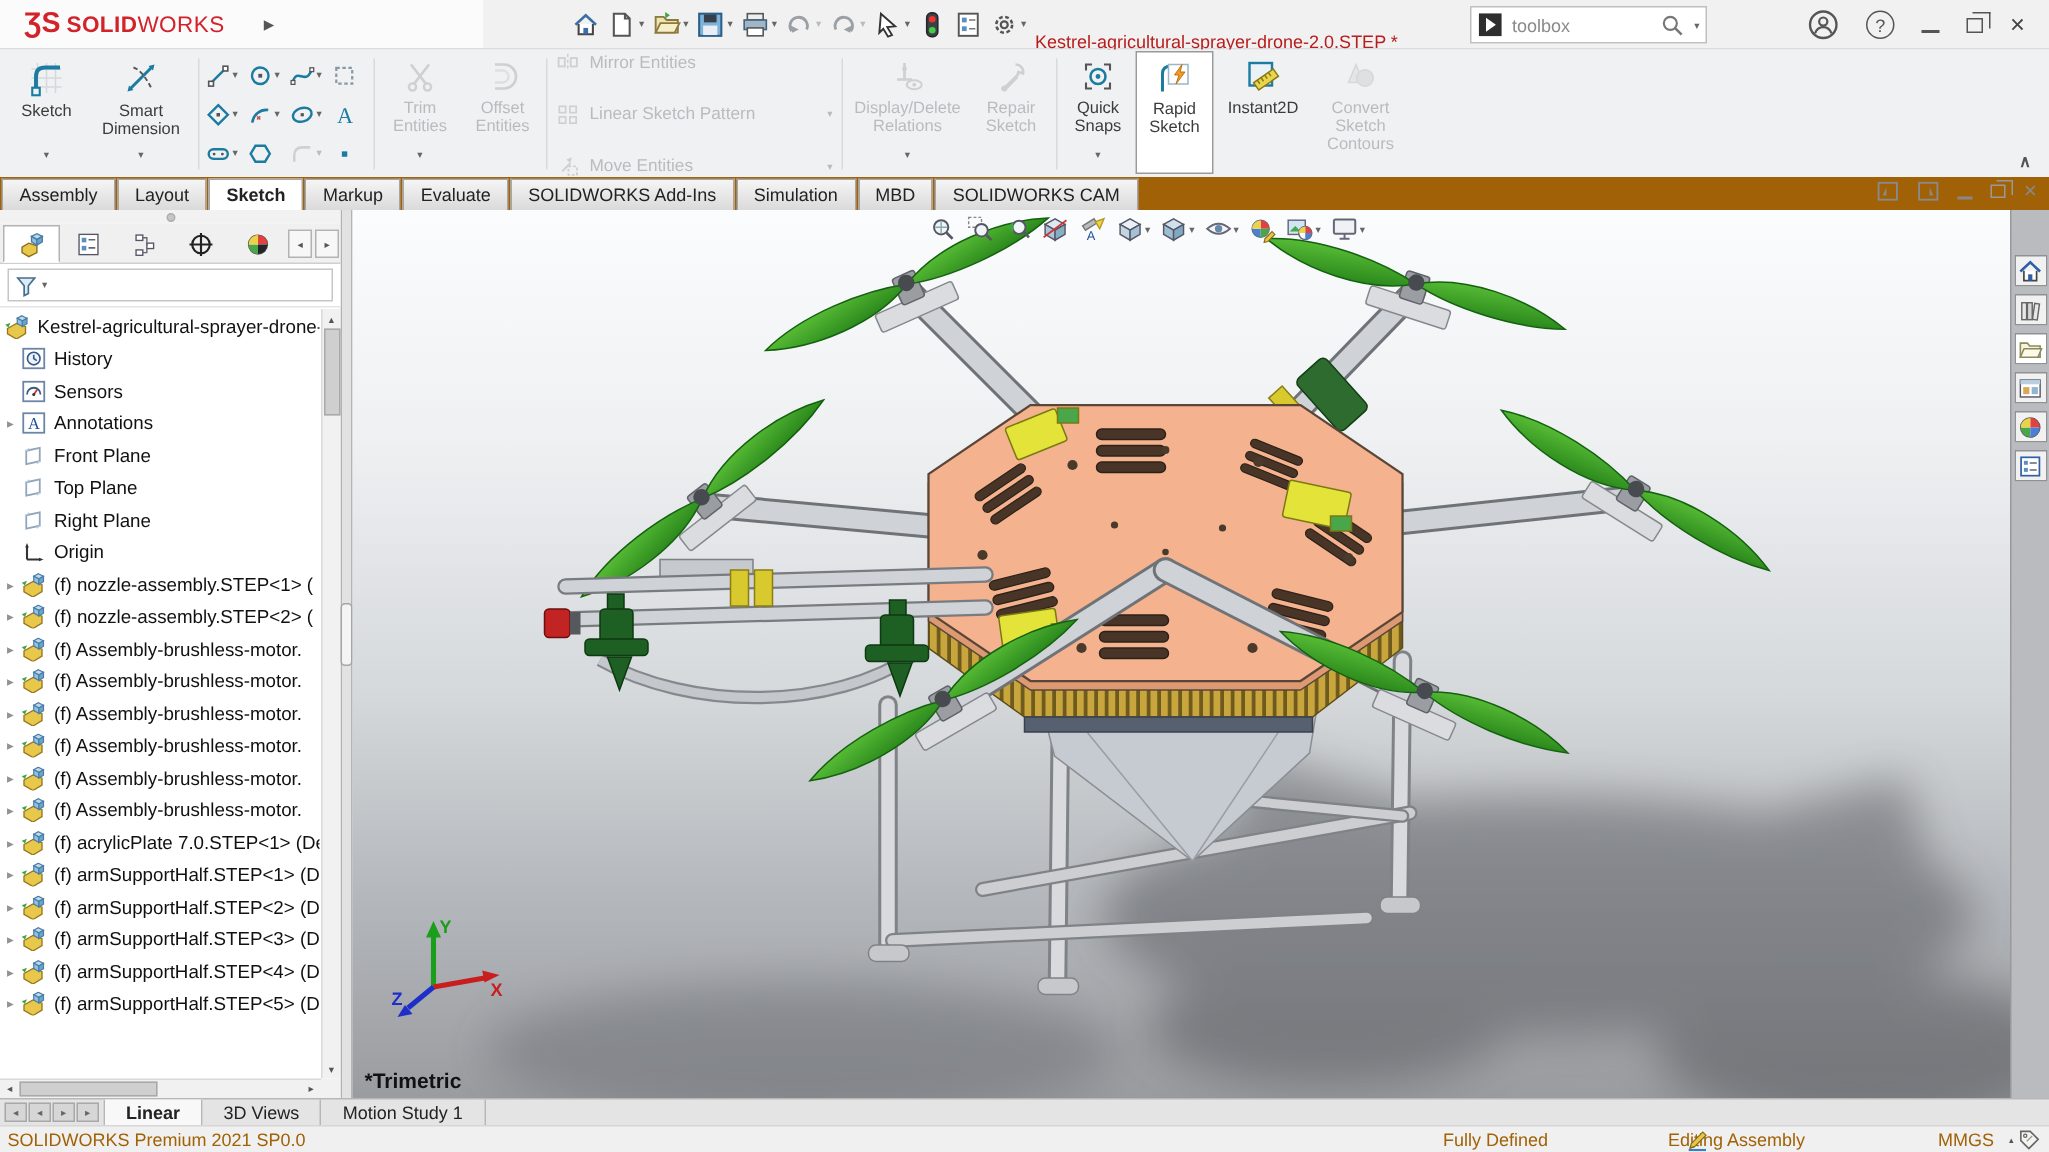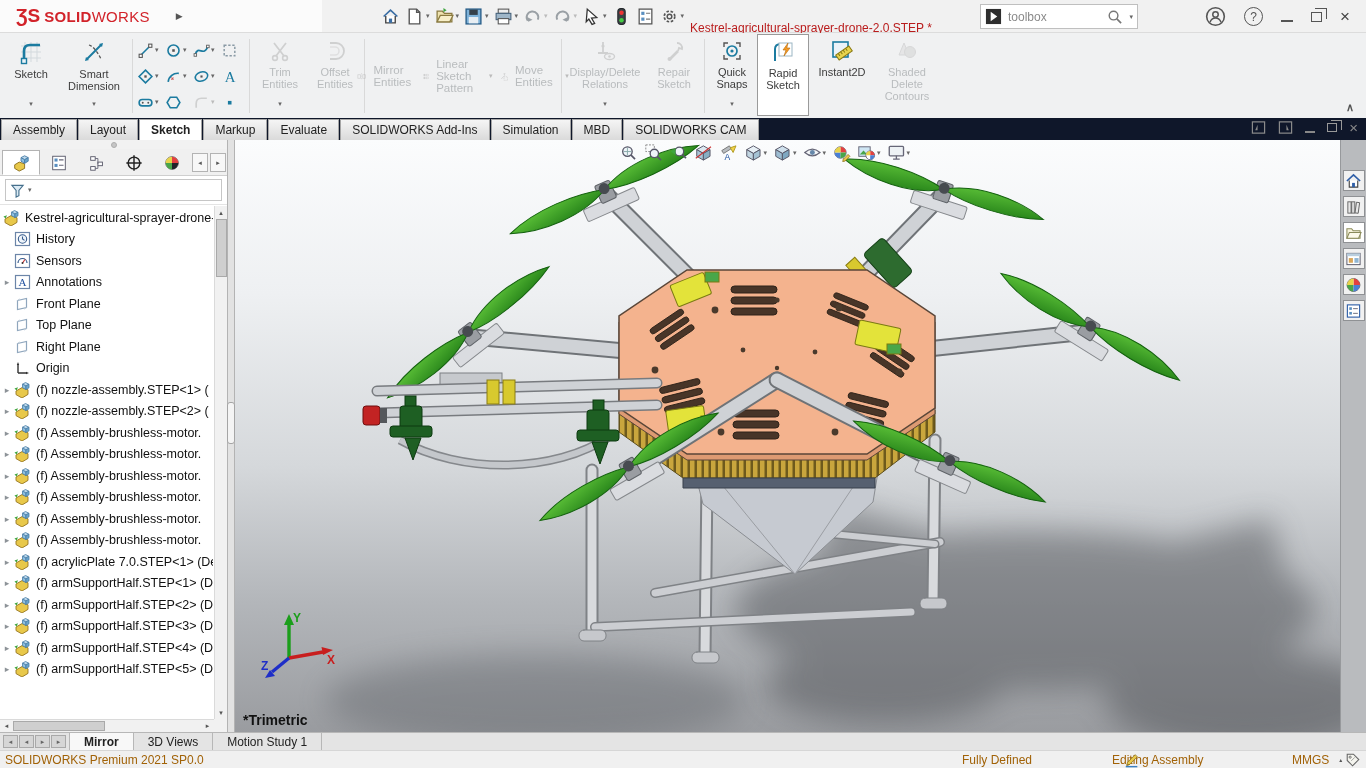--- a/index.html
+++ b/index.html
@@ -42,28 +42,28 @@
 .ribbon{height:85px;background:#f0f1f2;display:flex;align-items:stretch;padding:1px 4px 0 4px;position:relative}
 .rsep{width:1px;background:#d9d9d9;margin:5px 2px}
 .colbtn{display:flex;flex-direction:column;align-items:center;justify-content:flex-start;padding-top:5px;text-align:center;font-size:11px;line-height:12px;color:#3c3c3c;position:relative;height:82px}
 .colbtn .lab{margin-top:3px;white-space:pre-line}
 .colbtn .bcar{position:absolute;bottom:6px;font-size:7px;color:#666}
 .dis{color:#b9bcbe!important}
 .dis svg{opacity:.4;filter:grayscale(1)}
 .grid{display:grid;grid-template-columns:repeat(4,28px);grid-auto-rows:26px;align-items:center;justify-items:start;padding-top:3px}
 .gc{display:flex;align-items:center;gap:1px;padding-left:2px}
 .gc svg{width:17px;height:17px}
-.listgrp{display:flex;flex-direction:row;justify-content:center;gap:6px;padding:0 4px;width:192px}
+.listgrp{display:flex;flex-direction:column;justify-content:space-between;gap:6px;padding:0 4px;width:192px}
 .listbtn{display:flex;align-items:center;gap:7px;font-size:11.5px}
 .listbtn svg{width:15px;height:15px}
 .listbtn .lcar{margin-left:auto;font-size:7px;color:#bbb}
 .rapidbox{border:1px solid #9a9a9a;background:#fff}
 .ribchev{position:absolute;right:12px;bottom:4px;color:#555;font-size:11px;font-weight:bold}
 
-.tabrow{height:22px;background:#0f172a;display:flex;align-items:flex-end;padding-left:1px;position:relative}
+.tabrow{height:22px;background:#a16207;display:flex;align-items:flex-end;padding-left:1px;position:relative}
 .rtab{padding:3px 11px 3px;border:1px solid #a6a6a6;border-bottom:none;background:linear-gradient(#f5f5f5,#dadada);margin-right:1px;font-size:12px;color:#222;white-space:nowrap}
 .rtab.active{background:#fff;font-weight:bold;position:relative}
 .docctl{position:absolute;right:8px;top:2px;display:flex;gap:12px;align-items:center;color:#888}
 .docctl svg{width:15px;height:15px}
 .dmin{width:10px;height:2px;background:#888;margin-top:9px}
 .drest{width:10px;height:9px;border:1.3px solid #999;position:relative}
 .drest::before{content:"";position:absolute;left:3px;top:-4px;width:10px;height:9px;border:1.3px solid #999;border-bottom:none;border-left:none}
 .dx{font-size:15px;color:#888;line-height:13px}
 
 .main{display:flex;height:592px}
@@ -761,21 +761,21 @@
   <div class="colbtn" style="width:66px">
     <svg style="width:24px;height:24px">
         <use href="#i-2d"></use>
       </svg>
     <span class="lab">Instant2D</span>
   </div>
   <div class="colbtn dis" style="width:64px">
     <svg style="width:24px;height:24px">
         <use href="#i-shaded"></use>
       </svg>
-    <span class="lab">Shaded Delete Contours</span>
+    <span class="lab">Convert Sketch Contours</span>
   </div>
   <span class="ribchev gly-chev"></span>
 </div>
 
 <div class="tabrow">
   <span class="rtab">Assembly</span>
   <span class="rtab">Layout</span>
   <span class="rtab active">Sketch</span>
   <span class="rtab">Markup</span>
   <span class="rtab">Evaluate</span>
@@ -1270,21 +1270,21 @@
   </div>
 </div>
 
 <div class="bottombar">
   <span class="navbtns">
     <span class="gly-l"></span>
     <span class="gly-l"></span>
     <span class="gly-r"></span>
     <span class="gly-r"></span>
   </span>
-  <span class="dtab active">Mirror</span>
+  <span class="dtab active">Linear</span>
   <span class="dtab">3D Views</span>
   <span class="dtab">Motion Study 1</span>
 </div>
 
 <div class="statusbar">
   <span>SOLIDWORKS Premium 2021 SP0.0</span>
   <span class="st-state">Fully Defined</span>
   <span class="st-mode">Editing Assembly</span>
   <span class="st-pencil"><svg>
         <use href="#i-pencil"></use>

